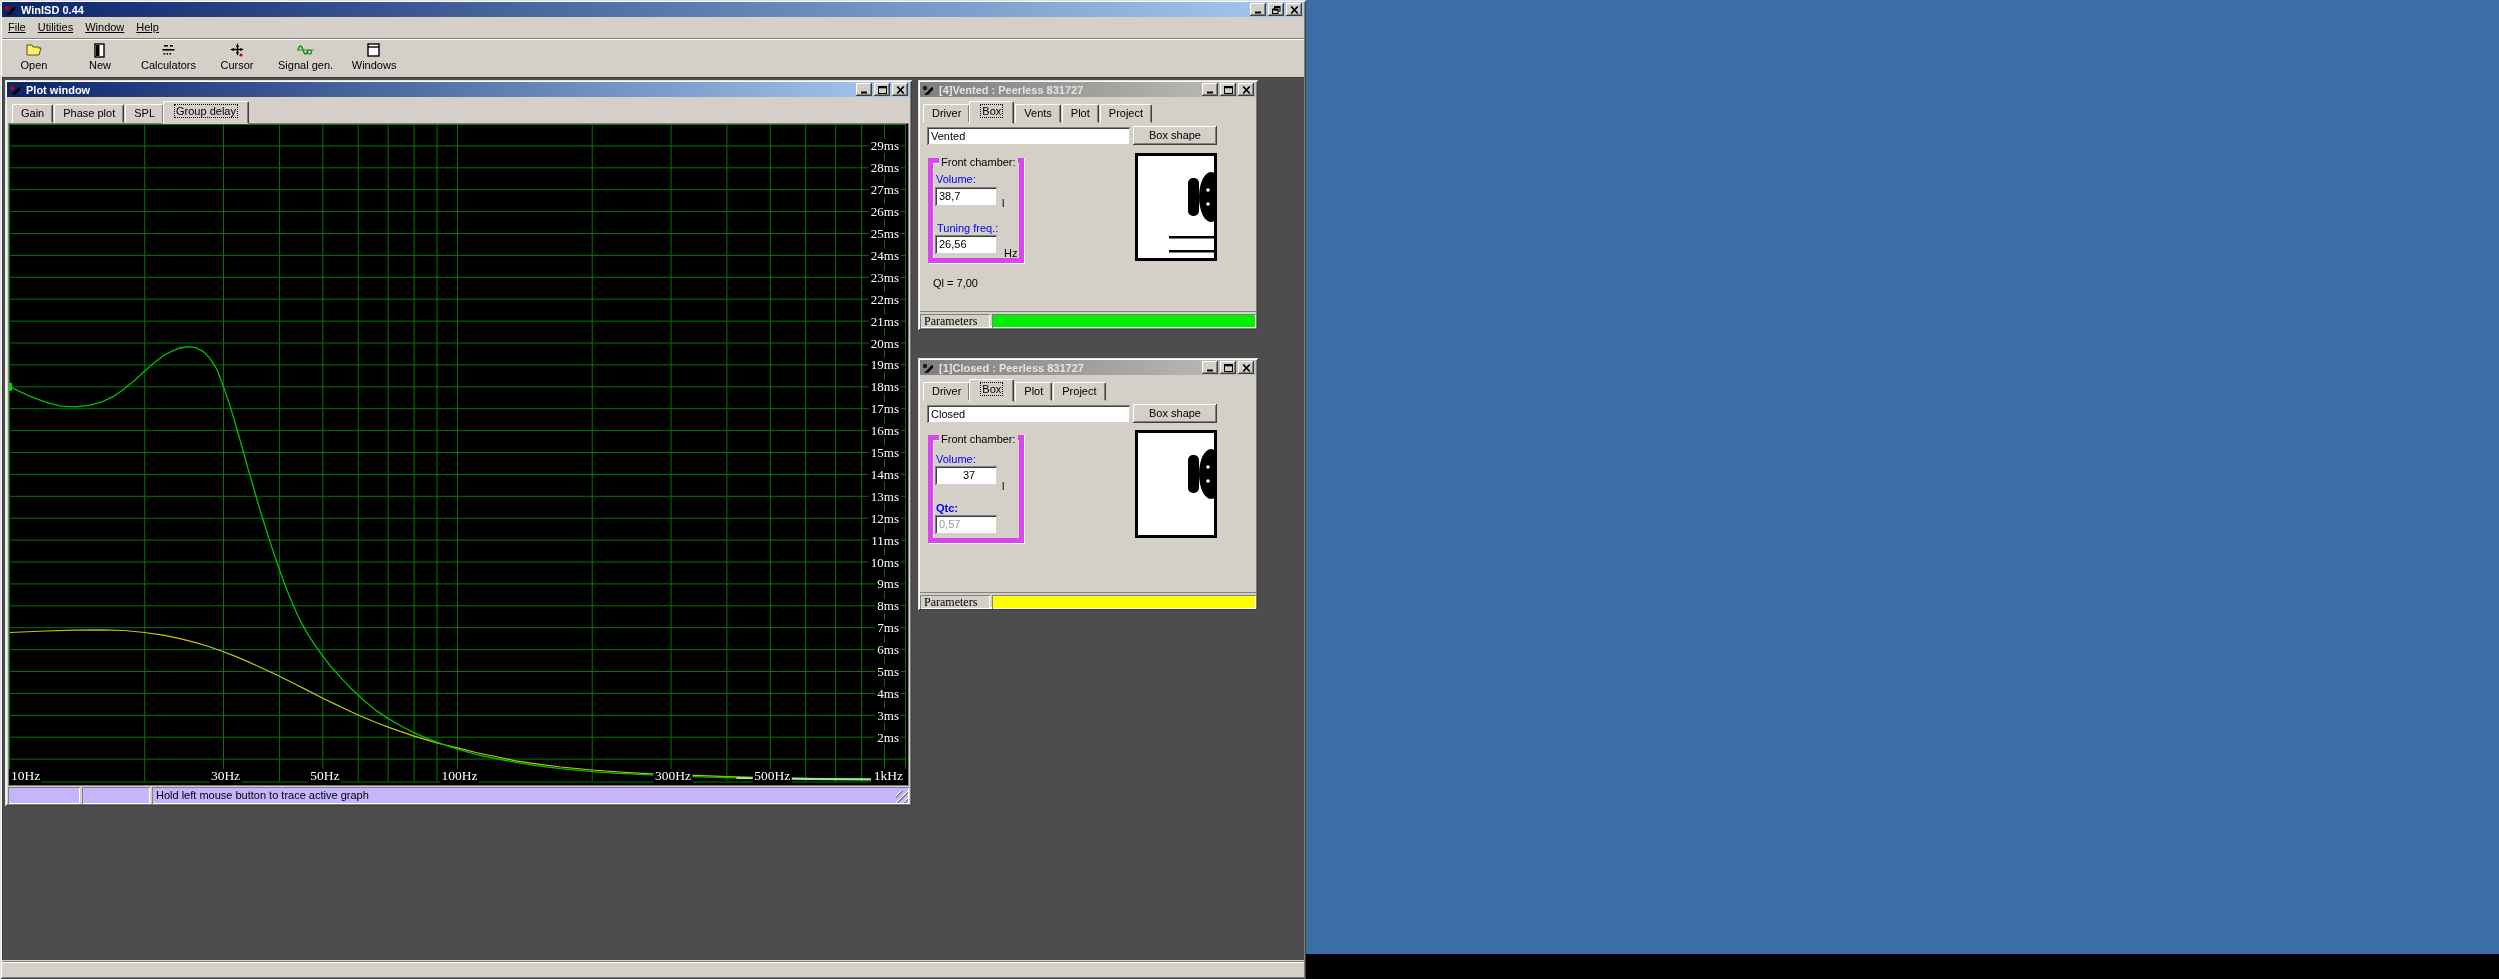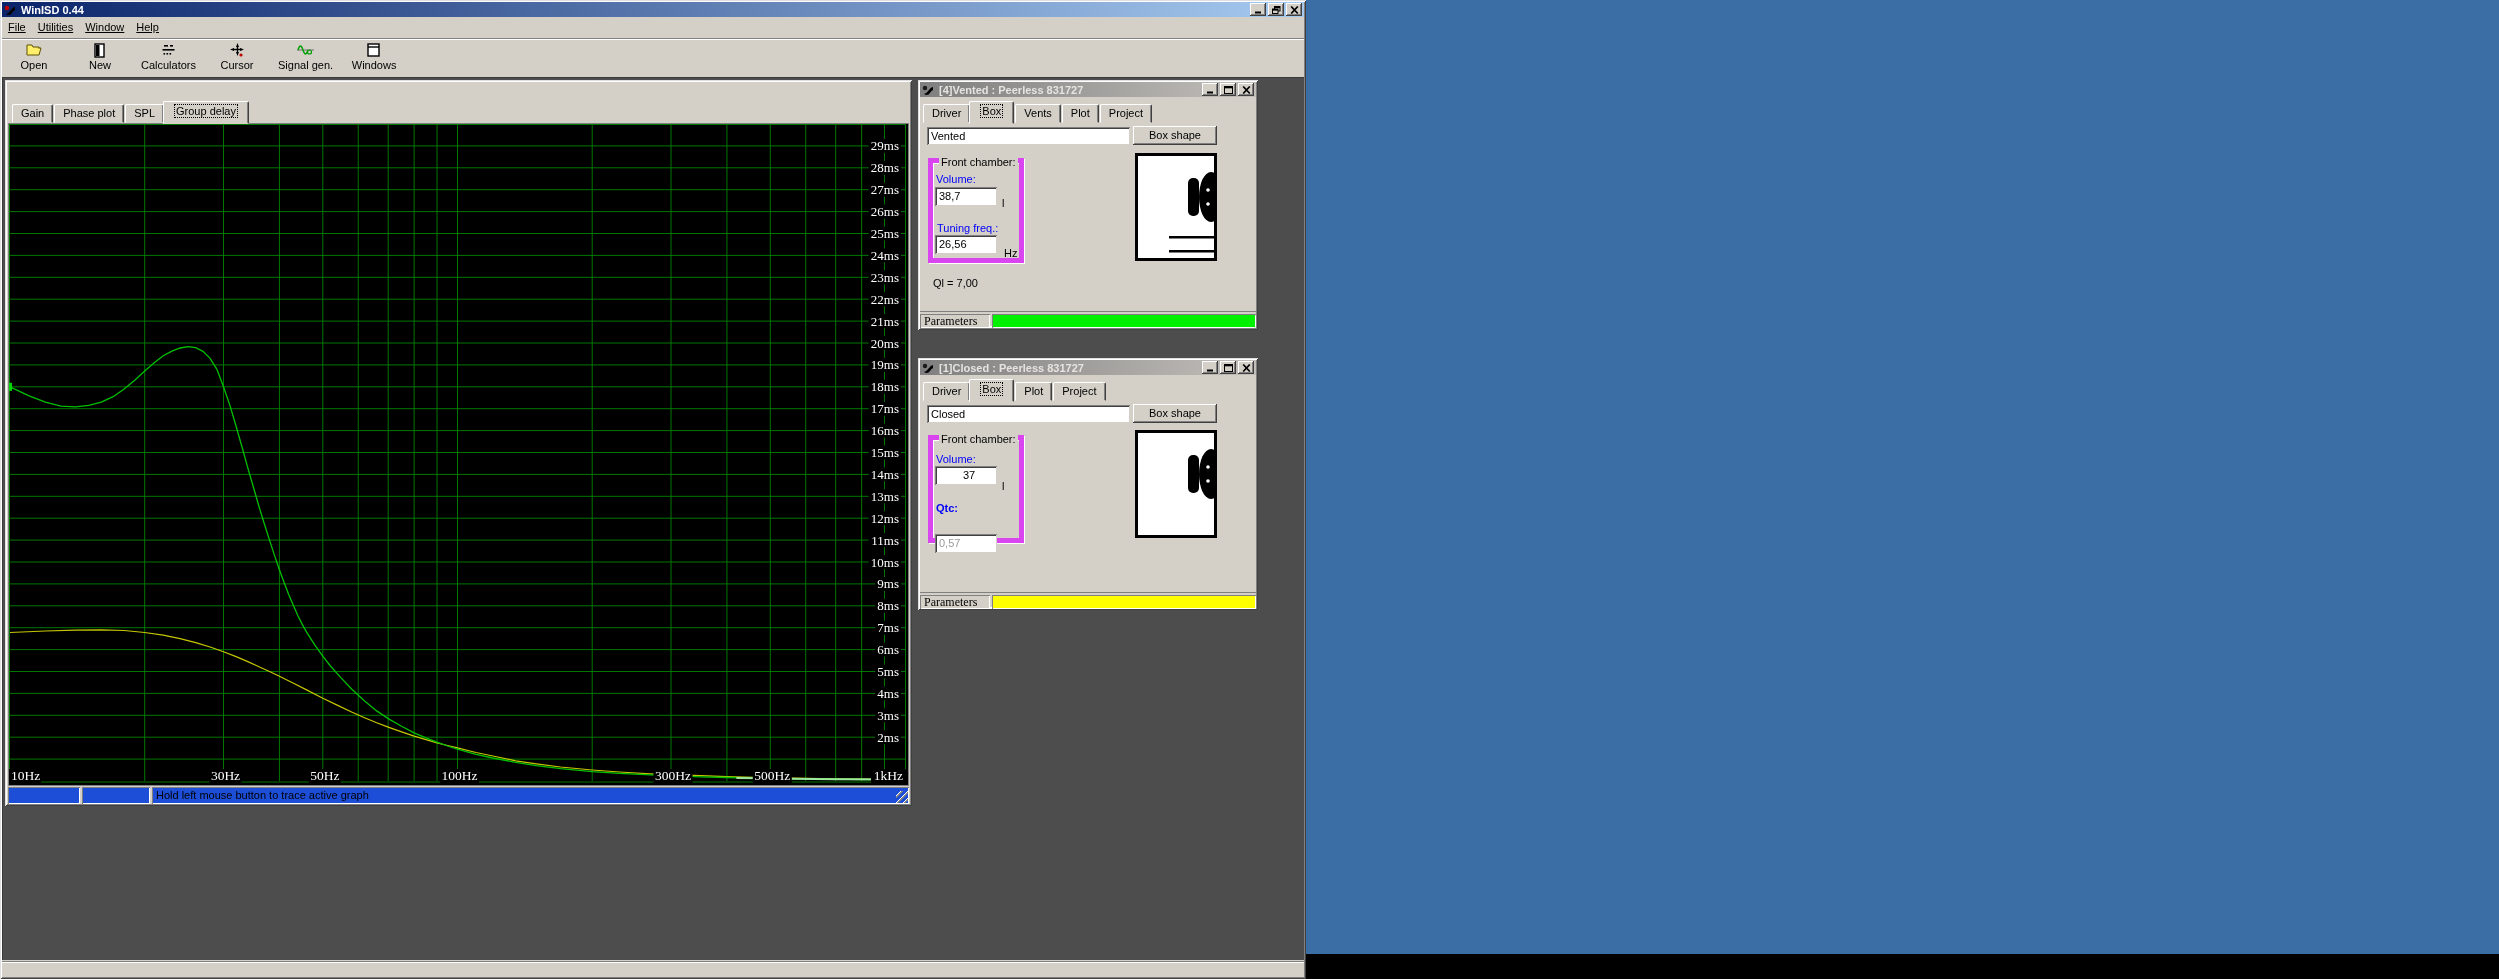--- a/index.html
+++ b/index.html
@@ -27,21 +27,21 @@
 .childwin { position:absolute; background:#d4d0c8;
   box-shadow: inset 1px 1px 0 #dfdfdf, inset -1px -1px 0 #404040, inset 2px 2px 0 #ffffff, inset -2px -2px 0 #808080; }
 .childwin .titlebar { left:2px; top:2px; right:2px; height:15px; }
 .app-ico { width:12px; height:12px; display:inline-block; flex:0 0 auto; }
 .tabs { position:absolute; display:flex; align-items:flex-end; height:24px; }
 .tab { height:19px; padding:2px 8px 0; background:#d4d0c8; border:1px solid; border-color:#fff #404040 #d4d0c8 #fff; border-radius:2px 2px 0 0; box-shadow: inset -1px 0 0 #808080; white-space:nowrap; margin-right:1px; }
 .tab.sel { height:23px; padding:3px 11px 0; position:relative; z-index:2; margin-left:-2px; margin-bottom:-1px; }
 .tab.sel .foc { outline:1px dotted #000; display:inline-block; padding:0 1px; }
 .plotarea { position:absolute; background:#000; box-shadow: 0 0 0 1px #808080; }
 .statusbar3 { position:absolute; display:flex; gap:2px; align-items:stretch; }
-.sspanel { background:#1d4ed8; box-shadow: inset 1px 1px 0 #808080, inset -1px -1px 0 #fff; padding:2px 4px; white-space:nowrap; overflow:hidden; }
+.sspanel { background:#c4b5fd; box-shadow: inset 1px 1px 0 #808080, inset -1px -1px 0 #fff; padding:2px 4px; white-space:nowrap; overflow:hidden; }
 .grip { position:absolute; right:1px; bottom:1px; width:12px; height:12px; background:repeating-linear-gradient(135deg, transparent 0 3px, #fff 3px 4px, #808080 4px 5px); }
 .edit { position:absolute; background:#fff; box-shadow: inset 1px 1px 0 #808080, inset -1px -1px 0 #d4d0c8, inset 2px 2px 0 #404040, inset -2px -2px 0 #fff; padding:3px 0 0 4px; font-size:11px; }
 .edit.disabled { color:#9b9b9b; }
 .btn { position:absolute; background:#d4d0c8; box-shadow: inset -1px -1px 0 #404040, inset 1px 1px 0 #fff, inset -2px -2px 0 #808080; text-align:center; padding-top:3px; }
 .groupbox { position:absolute; border:5px solid #d946ef; box-shadow: inset 1px 1px 0 #fff, 1px 1px 0 #fff; }
 .groupbox .legend { position:absolute; top:-7px; left:6px; background:#d4d0c8; padding:0 2px; white-space:nowrap; }
 .bluelabel { position:absolute; color:#0000f8; white-space:nowrap; }
 .plainlabel { position:absolute; white-space:nowrap; }
 .paramsrow { position:absolute; display:flex; gap:2px; border-top:1px solid #808080; box-shadow: 0 -2px 0 #fff inset; padding-top:2px; }
 .paramlabel { width:70px; background:#d4d0c8; box-shadow: inset 1px 1px 0 #808080, inset -1px -1px 0 #fff; font-family:"Liberation Serif",serif; font-size:12px; padding:0 4px; }
@@ -146,20 +146,45 @@
             <rect x="1" y="1" width="11" height="12" fill="#fff" stroke="#000" stroke-width="1.4"></rect>
             <line x1="1" y1="4" x2="12" y2="4" stroke="#000" stroke-width="1.4"></line>
           </svg>
         </span>
         <span class="tlabel">Windows</span>
       </div>
     </div>
   <div id="mdi">
 
     <div id="plot-window" class="childwin" style="left:3px; top:3px; width:907px; height:726px;">
+      <div class="titlebar active">
+        <span class="app-ico"><svg width="12" height="12" viewBox="0 0 12 12">
+              <circle cx="3" cy="4" r="2.2" fill="#c00000"></circle>
+              <path d="M2,10 Q5,9 7,6 Q9,3 11,3 L11,6 Q9,7 8,9 Q7,11 4,11 Z" fill="#000"></path>
+            </svg></span>
+        <span class="tt">Plot window</span>
+        <span class="winbtns">
+          <span class="winbtn">
+              <svg width="9" height="8" viewBox="0 0 9 8">
+                <rect x="1" y="5.5" width="6" height="2" fill="#000"></rect>
+              </svg>
+            </span>
+          <span class="winbtn">
+              <svg width="9" height="8" viewBox="0 0 9 8">
+                <rect x="0.5" y="0.5" width="8" height="7" fill="none" stroke="#000"></rect>
+                <rect x="0.5" y="0.5" width="8" height="1.8" fill="#000"></rect>
+              </svg>
+            </span>
+          <span class="winbtn">
+              <svg width="9" height="8" viewBox="0 0 9 8">
+                <path d="M1.2,0.5 L7.8,7.5 M7.8,0.5 L1.2,7.5" stroke="#000" stroke-width="1.7"></path>
+              </svg>
+            </span>
+        </span>
+      </div>
       <div class="tabs" id="plot-tabs" style="left:7px; top:19px;">
           <div class="tab">Gain</div>
           <div class="tab">Phase plot</div>
           <div class="tab">SPL</div>
           <div class="tab sel"><span class="foc">Group delay</span></div>
         </div>
       <div class="plotarea" style="left:4px; top:44px; width:899px; height:661px;">
         <svg id="chart-svg" width="899" height="661" viewBox="0 0 899 661">
             <line x1="0" y1="635.1" x2="896" y2="635.1" stroke="#007800" stroke-width="1"></line>
             <line x1="0" y1="613.2" x2="896" y2="613.2" stroke="#007800" stroke-width="1"></line>
@@ -390,21 +415,21 @@
         </div>
       <div class="edit" style="left:9px; top:47px; width:203px; height:18px;">Closed</div>
       <div class="btn" style="left:215px; top:46px; width:84px; height:19px;">Box shape</div>
       <div class="groupbox" style="left:10px; top:77px; width:96px; height:108px;">
         <span class="legend">Front chamber:</span>
       </div>
       <div class="bluelabel" style="left:18px; top:95px;">Volume:</div>
       <div class="edit" style="left:17px; top:108px; width:62px; height:19px;padding-left:28px;">37</div>
       <div class="plainlabel" style="left:84px; top:122px;">l</div>
       <div class="bluelabel" style="left:18px; top:144px;font-weight:bold;">Qtc:</div>
-      <div class="edit disabled" style="left:17px; top:157px; width:62px; height:19px;margin-top:19px;">0,57</div>
+      <div class="edit disabled" style="left:17px; top:157px; width:62px; height:19px;">0,57</div>
       <div class="boximg" style="left:217px; top:72px; width:82px; height:108px;">
         <svg width="76" height="102" viewBox="0 0 76 102">
             <rect x="50" y="22" width="11" height="38" rx="5" fill="#000"></rect>
             <ellipse cx="73" cy="41" rx="12" ry="25" fill="#000"></ellipse>
             <circle cx="70" cy="34" r="1.8" fill="#fff"></circle>
             <circle cx="70" cy="48" r="1.8" fill="#fff"></circle>
           </svg>
       </div>
       <div class="paramsrow" style="left:2px; top:234px; width:336px; height:17px;">
         <div class="paramlabel">Parameters</div>

